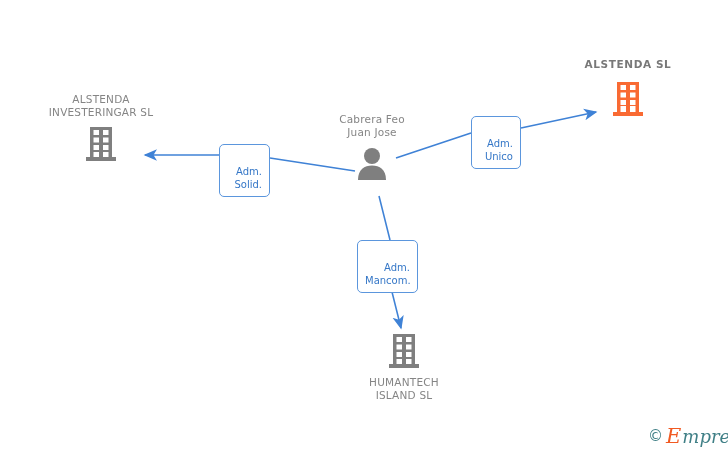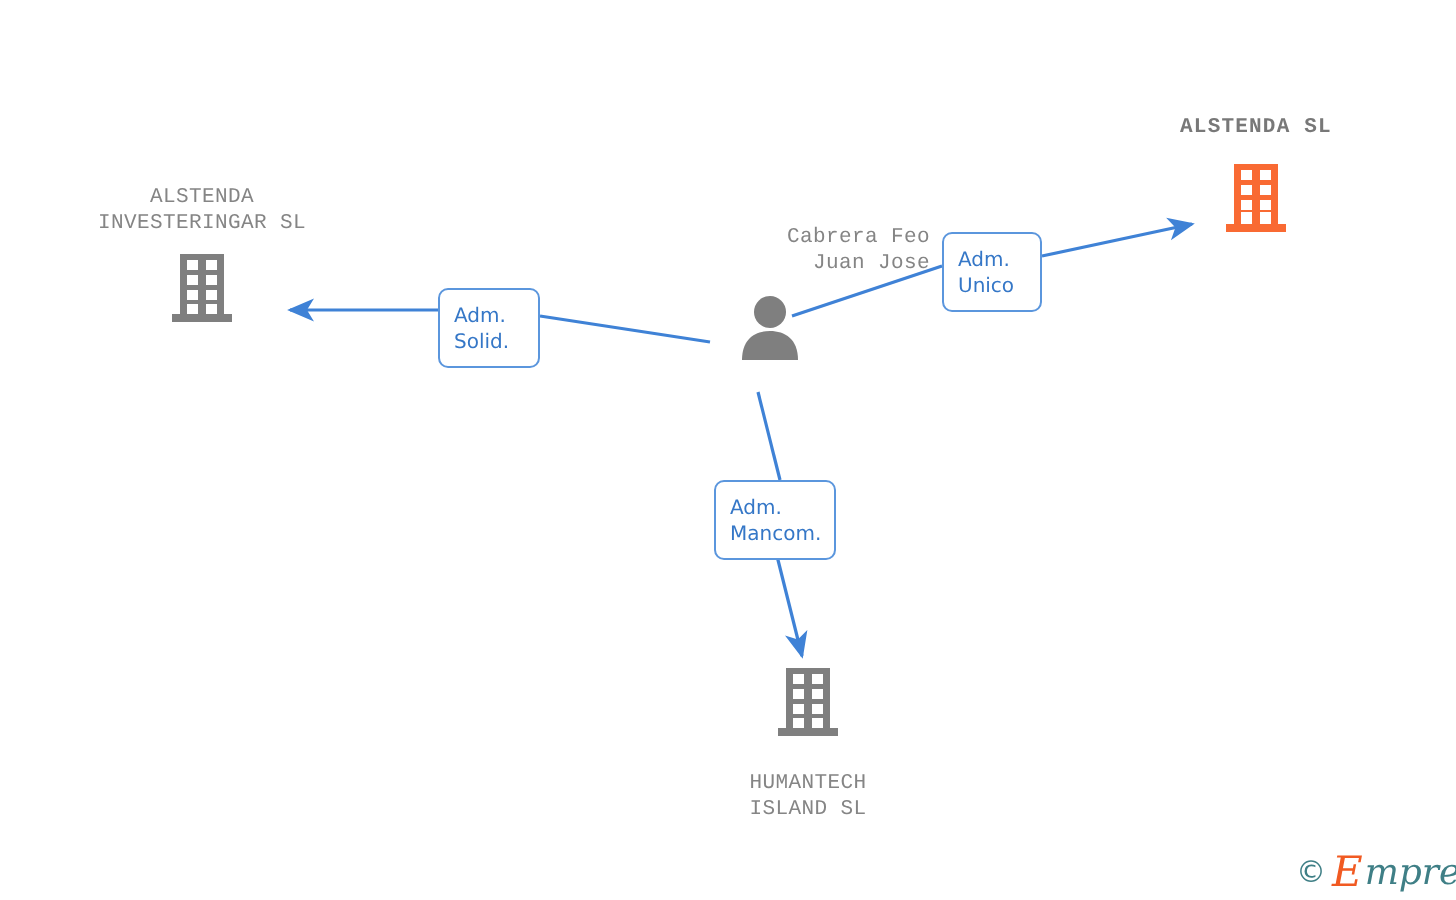--- a/index.html
+++ b/index.html
@@ -28,41 +28,40 @@
   .node {
     position: absolute;
     text-align: center;
   }
   .node-label {
     font-size: 10.5px;
     line-height: 13px;
     color: #858585;
     letter-spacing: 0.2px;
     white-space: pre-line;
-    font-family: Liberation Mono, monospace;
   }
   .node-label.strong {
     color: #787878;
     font-weight: bold;
     letter-spacing: 0.6px;
   }
   .node-icon {
     display: block;
     margin: 0 auto;
   }
   .edge-label {
     position: absolute;
     border: 1px solid #5b96dd;
     border-radius: 5px;
     background: #ffffff;
     color: #3577c7;
     font-size: 10px;
     line-height: 13px;
-    text-align: left;
-    padding: 7px 7px 5px 7px;
+    text-align: right;
+    padding: 20px 7px 5px 7px;
     white-space: pre-line;
     box-sizing: border-box;
   }
   .watermark {
     position: absolute;
     display: flex;
     align-items: center;
     gap: 3px;
   }
   .wm-c {
@@ -137,21 +136,21 @@
       <rect x="19" y="5" width="5.5" height="5" fill="#ffffff"></rect>
       <rect x="9.5" y="12.5" width="5.5" height="5" fill="#ffffff"></rect>
       <rect x="19" y="12.5" width="5.5" height="5" fill="#ffffff"></rect>
       <rect x="9.5" y="20" width="5.5" height="5" fill="#ffffff"></rect>
       <rect x="19" y="20" width="5.5" height="5" fill="#ffffff"></rect>
       <rect x="9.5" y="26" width="5.5" height="6" fill="#ffffff"></rect>
       <rect x="19" y="26" width="5.5" height="6" fill="#ffffff"></rect>
     </svg>
   </div>
 
-  <div class="node" style="left:305px; top:113px; width:160px;text-align:right;">
+  <div class="node" style="left:292px; top:113px; width:160px;">
     <div class="node-label">Cabrera Feo
 Juan Jose</div>
     <svg class="node-icon" width="34" height="34" viewBox="0 0 34 34" style="margin-top:7px;">
       <circle cx="17" cy="10" r="8" fill="#7f7f7f"></circle>
       <path d="M3,34 C3,23.5 9.5,19.5 17,19.5 C24.5,19.5 31,23.5 31,34 Z" fill="#7f7f7f"></path>
     </svg>
   </div>
 
   <div class="node" style="left:324px; top:332px; width:160px;">
     <svg class="node-icon" width="34" height="38" viewBox="0 0 34 38">
@@ -159,21 +158,21 @@
       <rect x="2" y="32" width="30" height="4" fill="#7f7f7f"></rect>
       <rect x="9.5" y="5" width="5.5" height="5" fill="#ffffff"></rect>
       <rect x="19" y="5" width="5.5" height="5" fill="#ffffff"></rect>
       <rect x="9.5" y="12.5" width="5.5" height="5" fill="#ffffff"></rect>
       <rect x="19" y="12.5" width="5.5" height="5" fill="#ffffff"></rect>
       <rect x="9.5" y="20" width="5.5" height="5" fill="#ffffff"></rect>
       <rect x="19" y="20" width="5.5" height="5" fill="#ffffff"></rect>
       <rect x="9.5" y="27" width="5.5" height="5" fill="#ffffff"></rect>
       <rect x="19" y="27" width="5.5" height="5" fill="#ffffff"></rect>
     </svg>
-    <div class="node-label" style="margin-top:16px;">HUMANTECH
+    <div class="node-label" style="margin-top:6px;">HUMANTECH
 ISLAND SL</div>
   </div>
 
   <div class="edge-label" style="left:219px; top:144px; width:51px;">Adm.
 Solid.</div>
 
   <div class="edge-label" style="left:471px; top:116px; width:50px;">Adm.
 Unico</div>
 
   <div class="edge-label" style="left:357px; top:240px; width:61px;">Adm.

